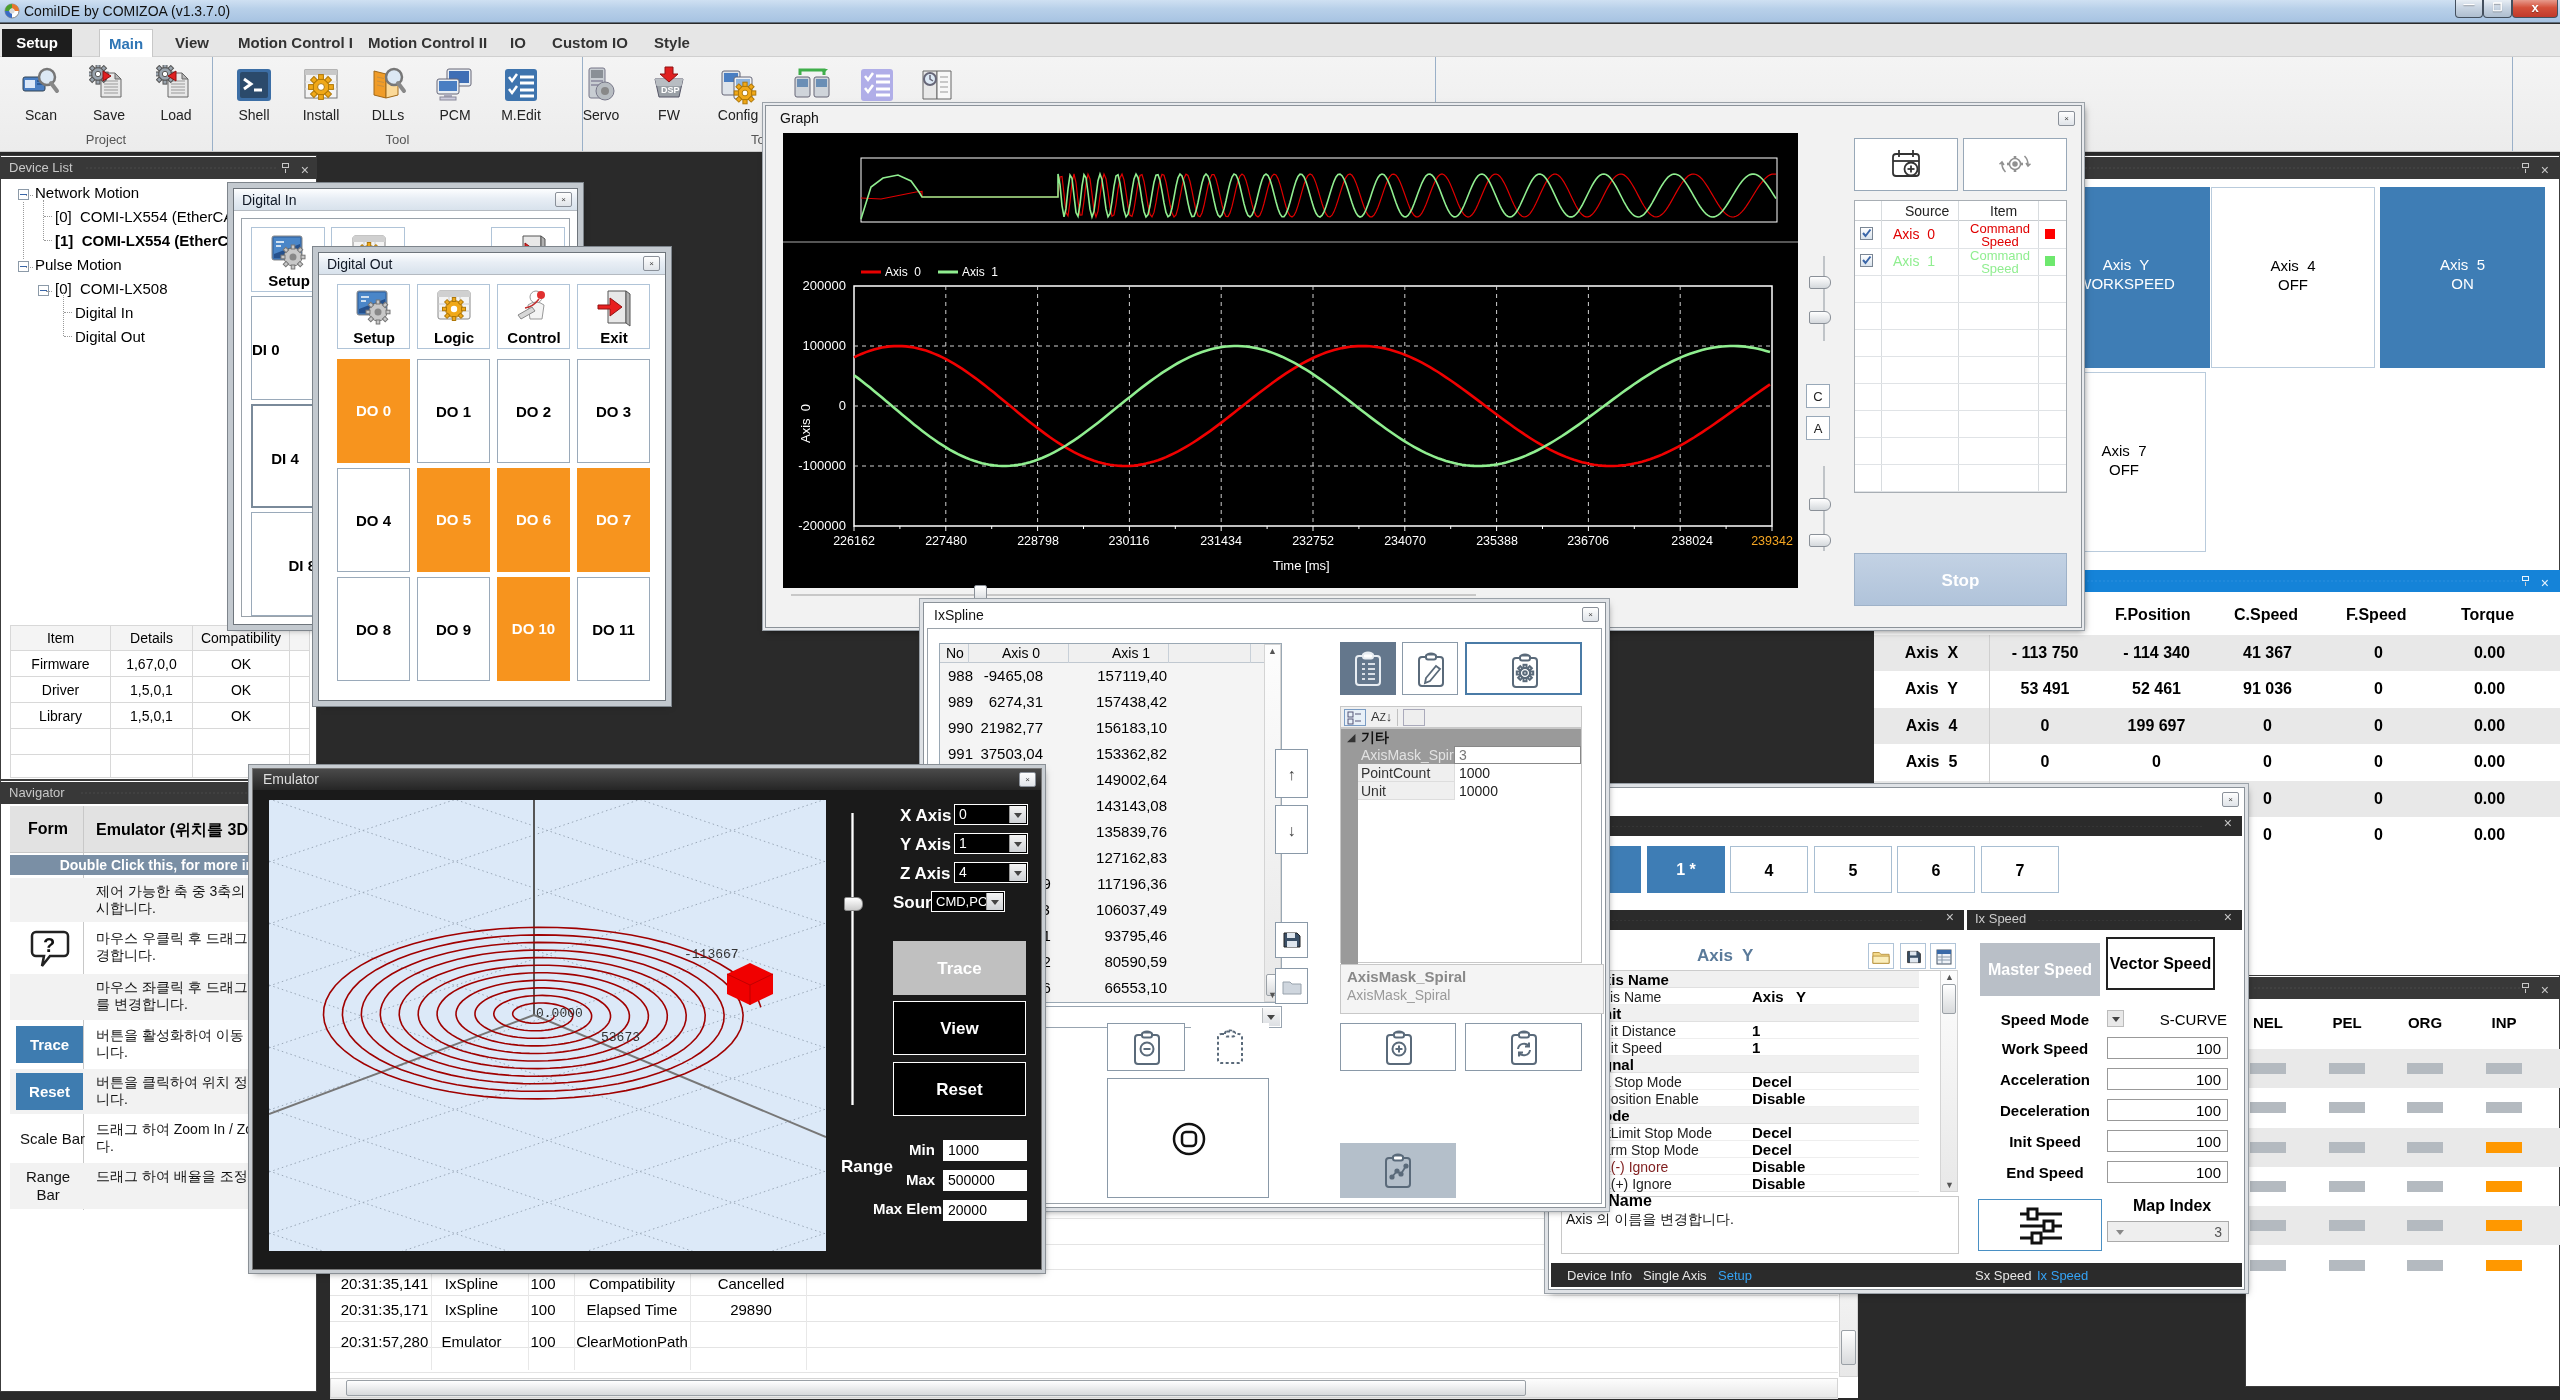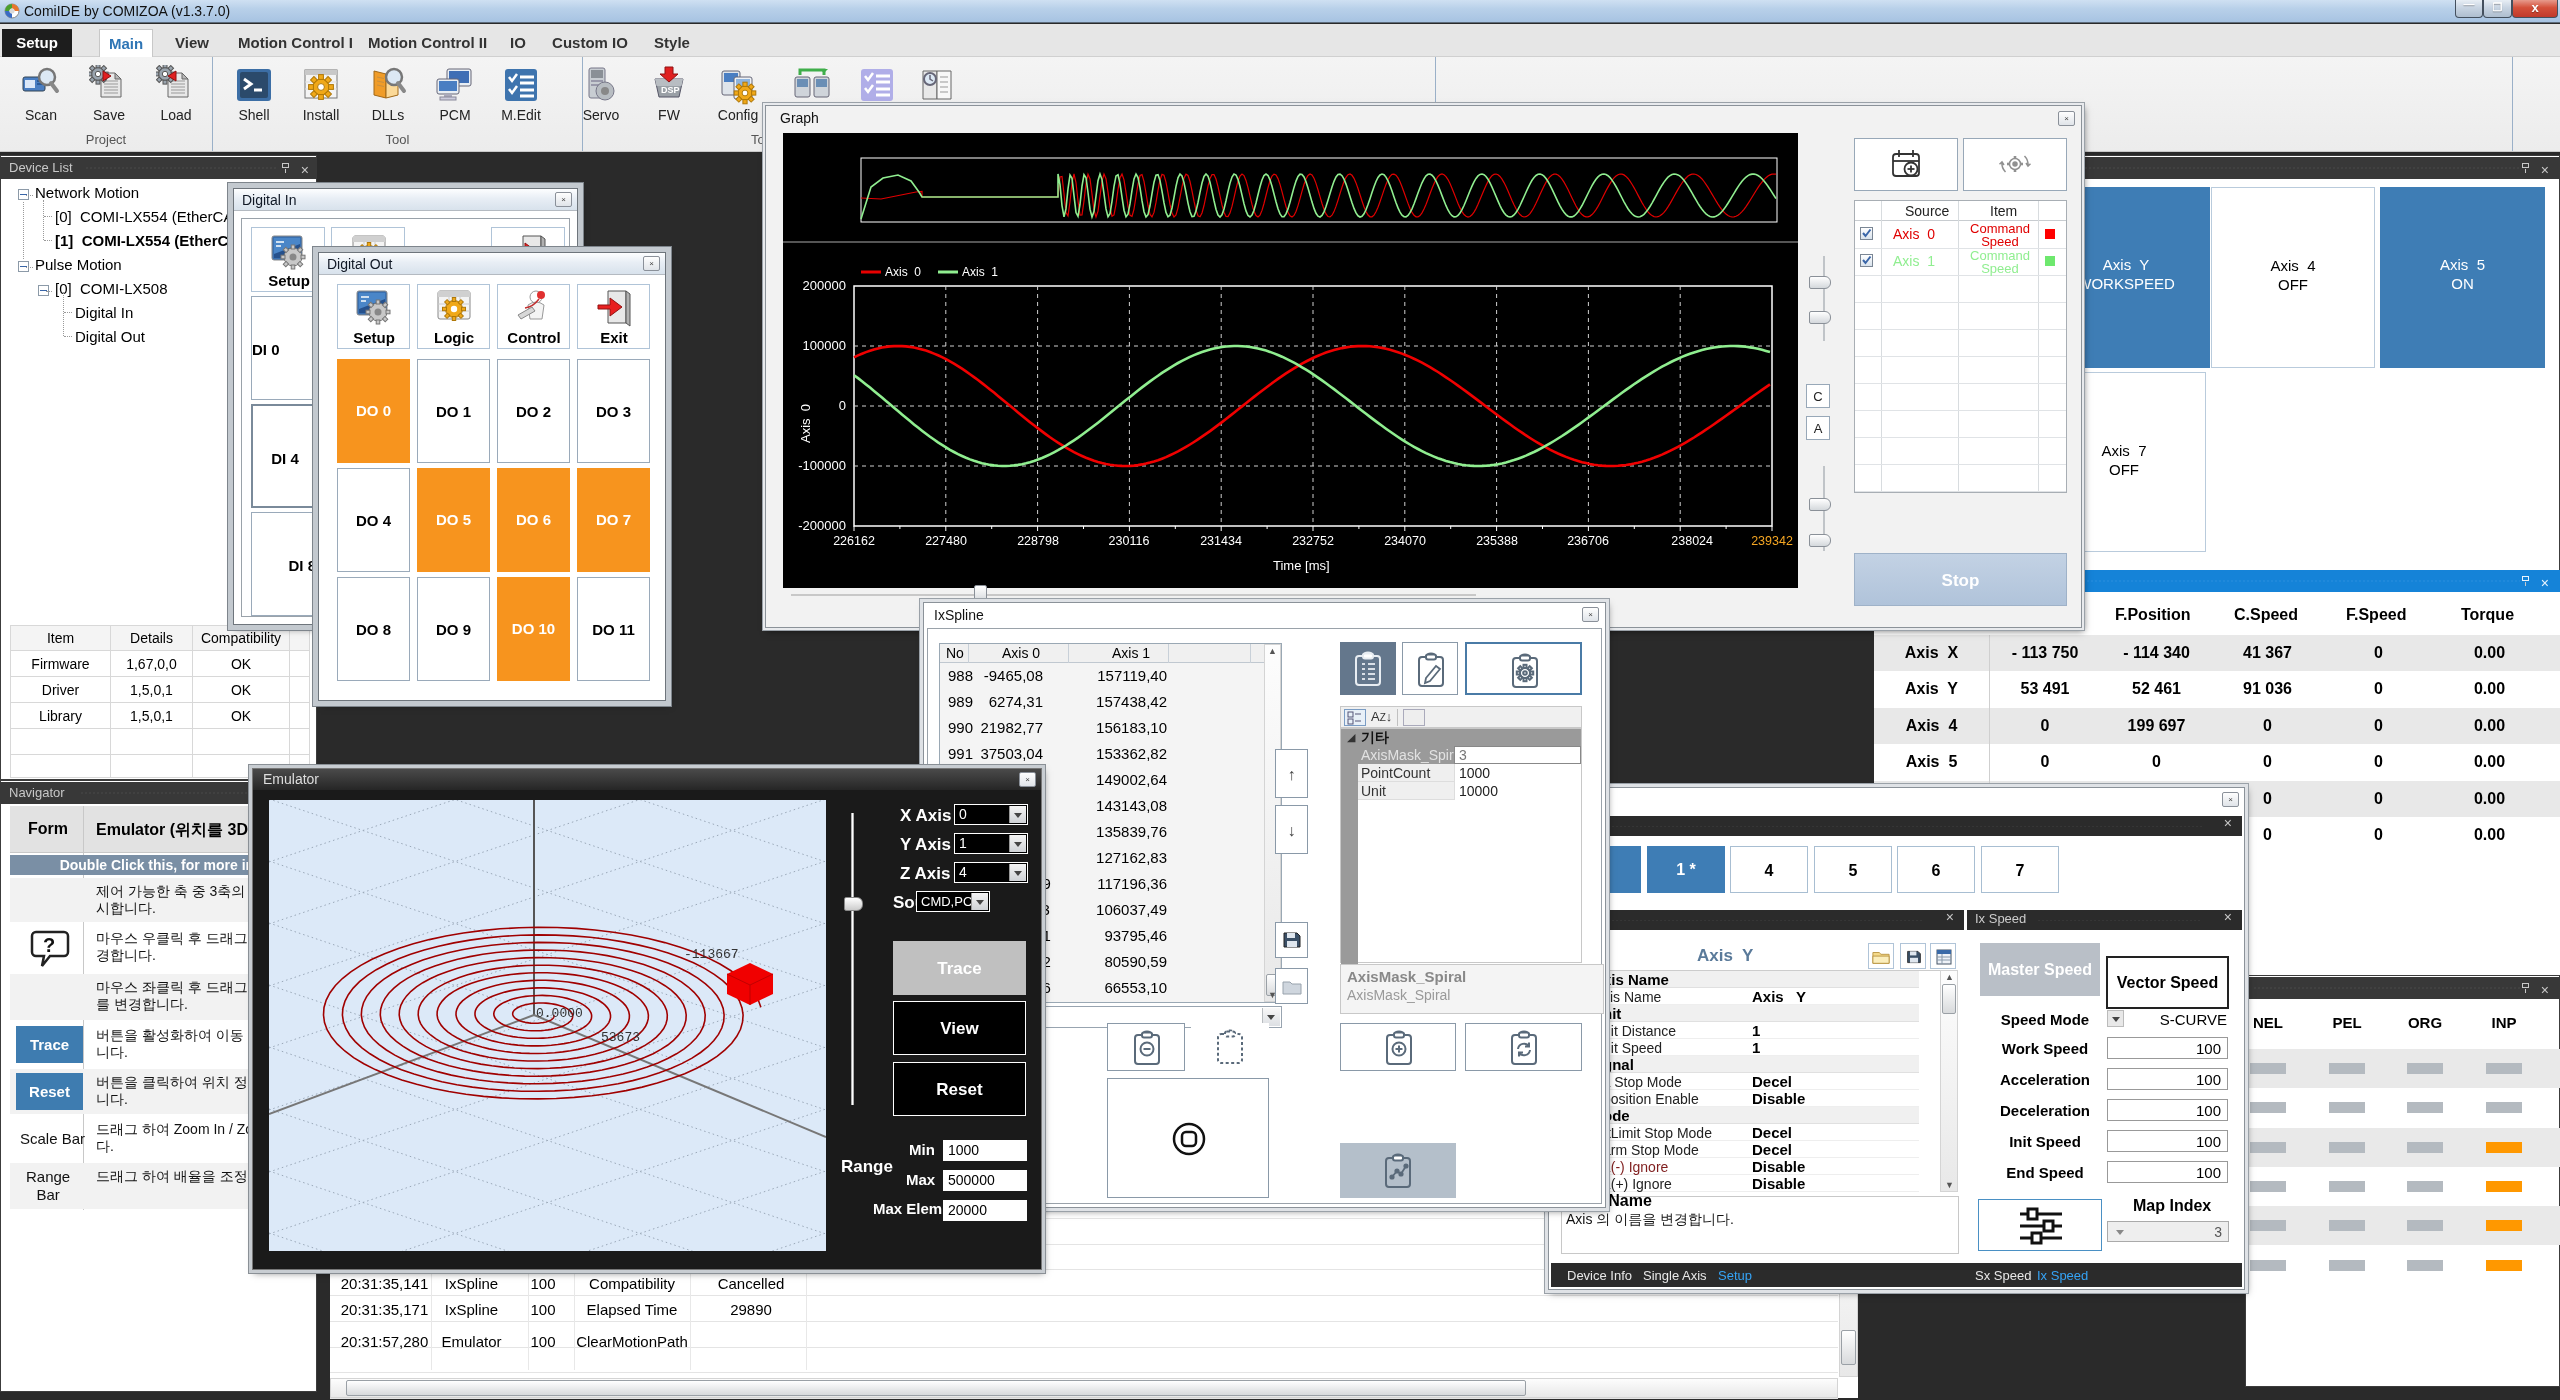--- a/index.html
+++ b/index.html
@@ -837,21 +837,21 @@
     <div class="abs" style="left:12px;top:408px;width:398px;height:58px;border:1px solid #c8c8c8;">
       <div class="t b" style="left:8px;top:-5px;font-size:16px;">Axis Name</div>
       <div class="t" style="left:4px;top:14px;font-size:14px;color:#111;">Axis 의 이름을 변경합니다.</div>
     </div>
     <div class="darkbar" style="left:418px;top:122px;right:2px;height:20px;">
       <div class="t" style="left:8px;top:1px;font-size:13px;color:#ccc;">Ix Speed</div>
       <div class="pdots" style="left:70px;right:40px;"></div>
       <div class="pinx" style="right:10px;top:-1px;">×</div>
     </div>
     <div class="abs" style="left:431px;top:155px;width:120px;height:53px;background:#b9bfc7;color:#fff;font-weight:bold;font-size:16px;text-align:center;line-height:53px;">Master Speed</div>
-    <div class="abs" style="left:557px;top:168px;width:123px;height:53px;background:#fff;border:2px solid #222;color:#000;font-weight:bold;font-size:16px;text-align:center;line-height:49px;">Vector Speed</div>
+    <div class="abs" style="left:557px;top:149px;width:109px;height:53px;background:#fff;border:2px solid #222;color:#000;font-weight:bold;font-size:16px;text-align:center;line-height:49px;">Vector Speed</div>
     <div class="slbl" style="top:223px;">Speed Mode</div>
     <div class="abs" style="left:558px;top:222px;width:17px;height:17px;background:#e8e8e8;border:1px solid #bbb;">
       <div style="position:absolute;left:4px;top:6px;border:4px solid transparent;border-top:5px solid #444;"></div>
     </div>
     <div class="t" style="left:598px;top:223px;width:80px;text-align:right;font-size:15px;color:#000;">S-CURVE</div>
     <div class="slbl" style="top:252px;">Work Speed</div>
     <div class="field100" style="top:249px;">100</div>
     <div class="slbl" style="top:283px;">Acceleration</div>
     <div class="field100" style="top:280px;">100</div>
     <div class="slbl" style="top:314px;">Deceleration</div>
@@ -1320,21 +1320,21 @@
 
   <div class="abs" style="left:598px;top:44px;width:3px;height:292px;background:linear-gradient(90deg,#888,#fff,#888);"></div>
   <div class="abs" style="left:591px;top:128px;width:19px;height:14px;background:linear-gradient(#fff,#ccc);border:1px solid #888;border-radius:2px 6px 6px 2px;"></div>
   <div class="emlbl" style="left:647px;top:37px;">X Axis</div>
   <div class="emcombo" style="left:701px;top:35px;">0<div class="da"></div></div>
   <div class="emlbl" style="left:647px;top:66px;">Y Axis</div>
   <div class="emcombo" style="left:701px;top:64px;">1<div class="da"></div></div>
   <div class="emlbl" style="left:647px;top:95px;">Z Axis</div>
   <div class="emcombo" style="left:701px;top:93px;">4<div class="da"></div></div>
   <div class="emlbl" style="left:640px;top:124px;">Source</div>
-  <div class="emcombo" style="left:663px;top:122px;font-size:13px;">CMD,PO<div class="da"></div></div>
+  <div class="emcombo" style="left:678px;top:122px;font-size:13px;">CMD,PO<div class="da"></div></div>
   <div class="embtn" style="top:172px;background:#c0c0c0;border-color:#c0c0c0;line-height:54px;">Trace</div>
   <div class="embtn" style="top:232px;line-height:54px;">View</div>
   <div class="embtn" style="top:293px;line-height:54px;">Reset</div>
   <div class="emlbl" style="left:656px;top:372px;font-size:15px;">Min</div>
   <div class="emfield" style="top:371px;">1000</div>
   <div class="emlbl" style="left:588px;top:388px;">Range</div>
   <div class="emlbl" style="left:653px;top:402px;font-size:15px;">Max</div>
   <div class="emfield" style="top:401px;">500000</div>
   <div class="emlbl" style="left:620px;top:431px;font-size:15px;">Max Elem</div>
   <div class="emfield" style="top:431px;">20000</div>

